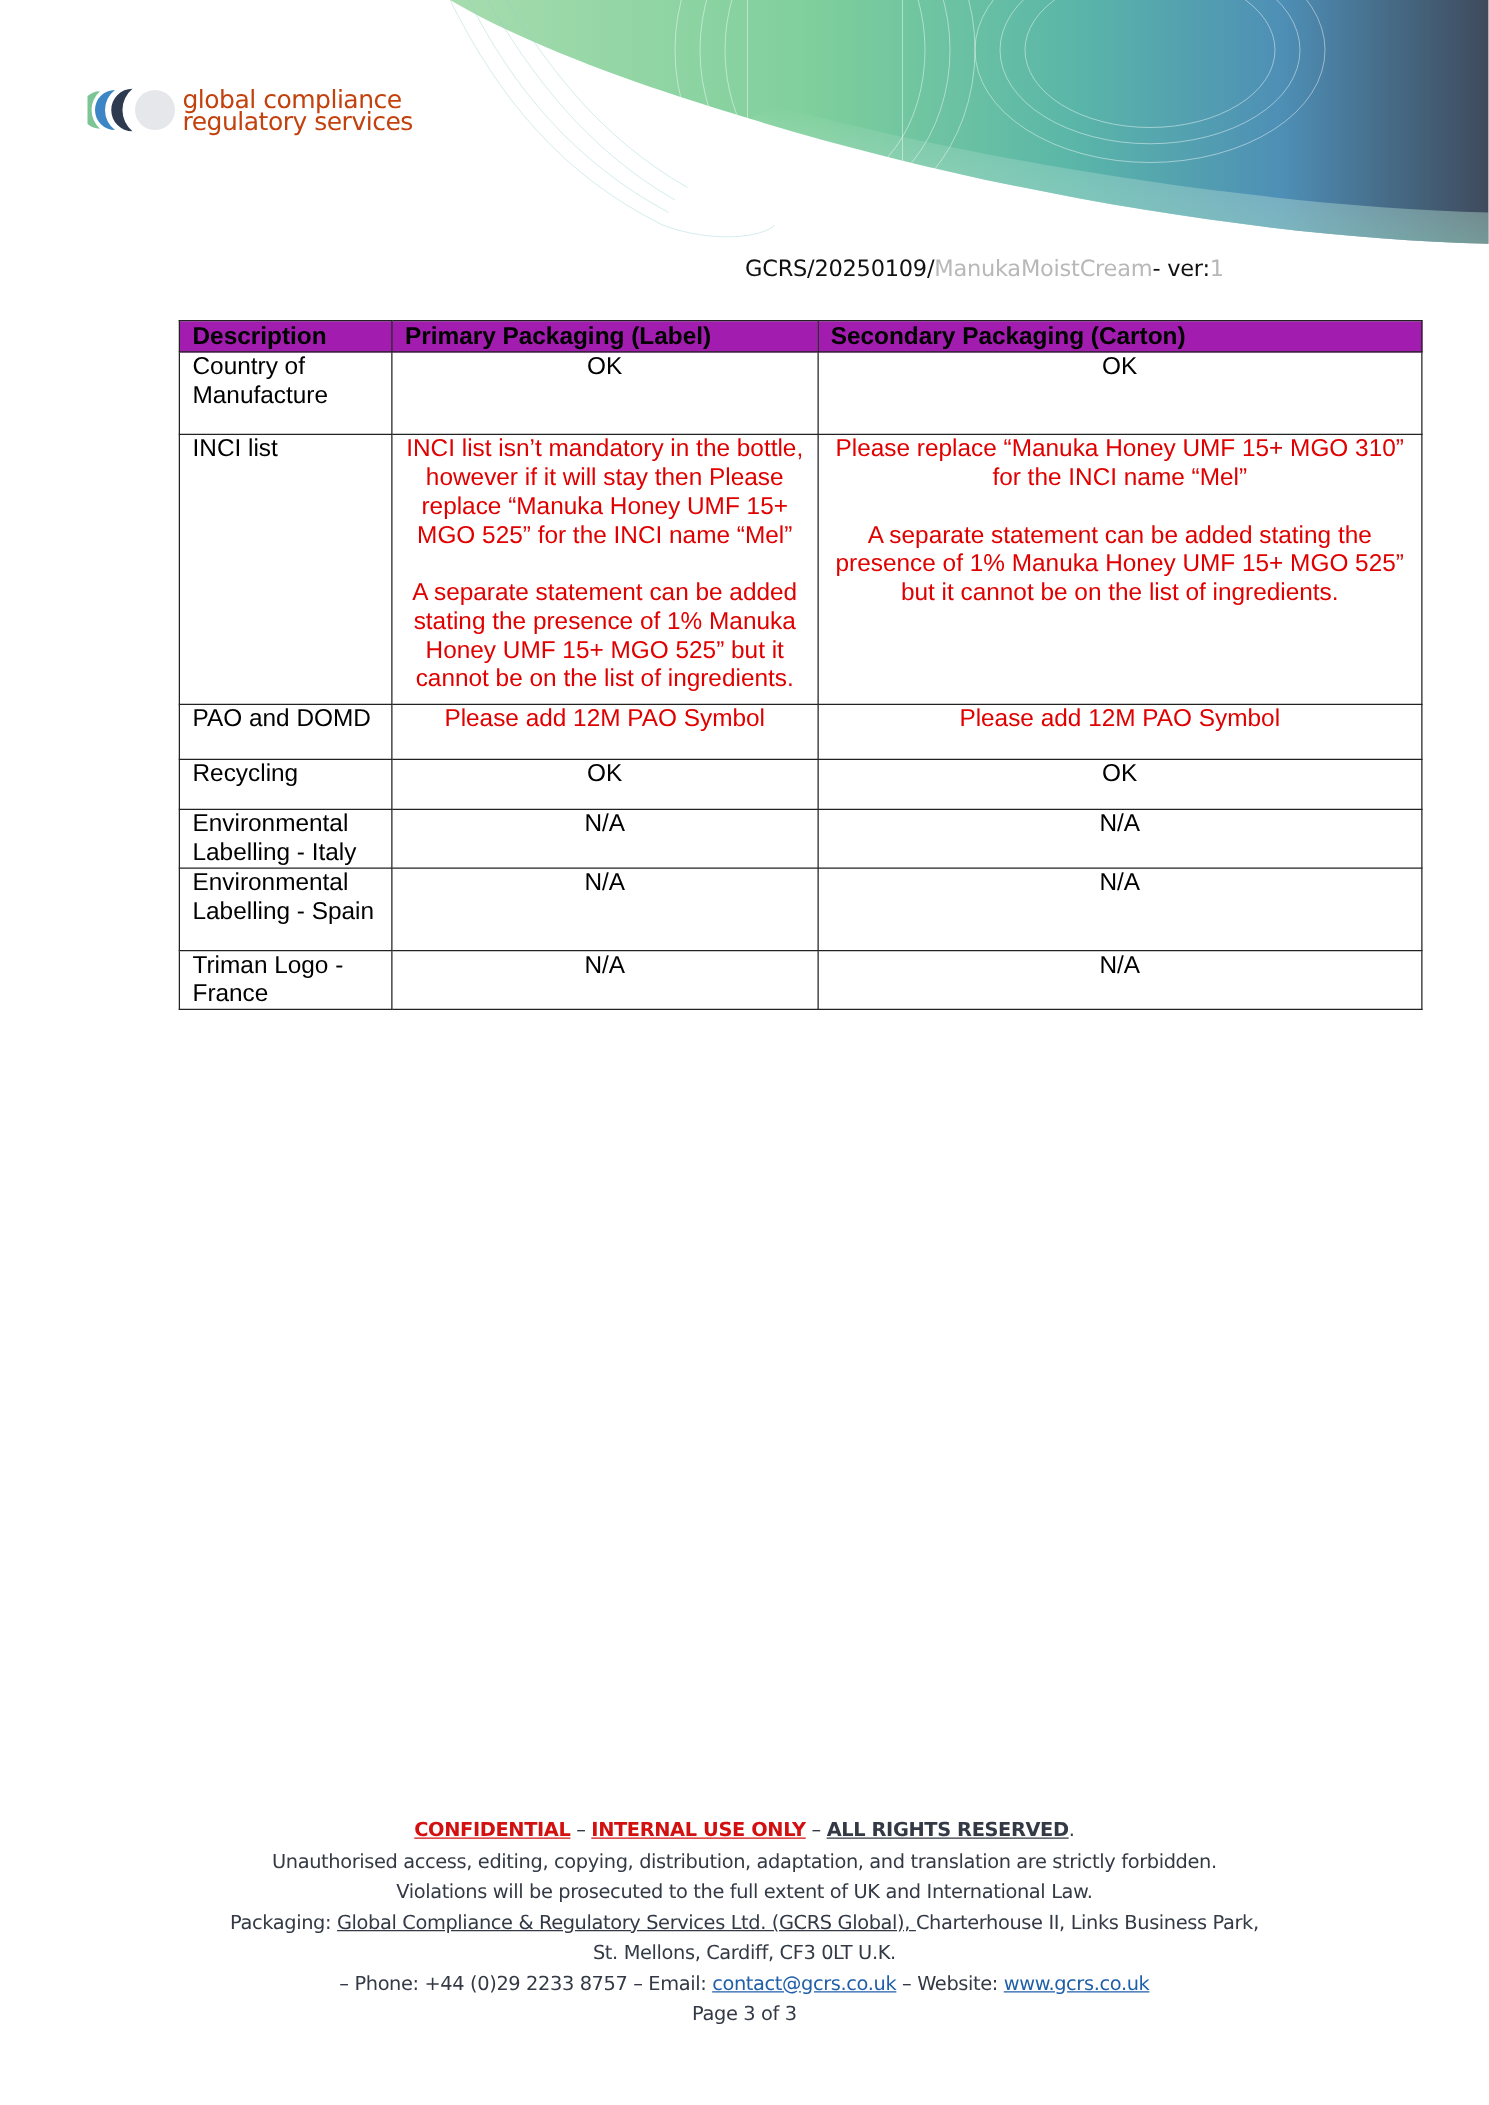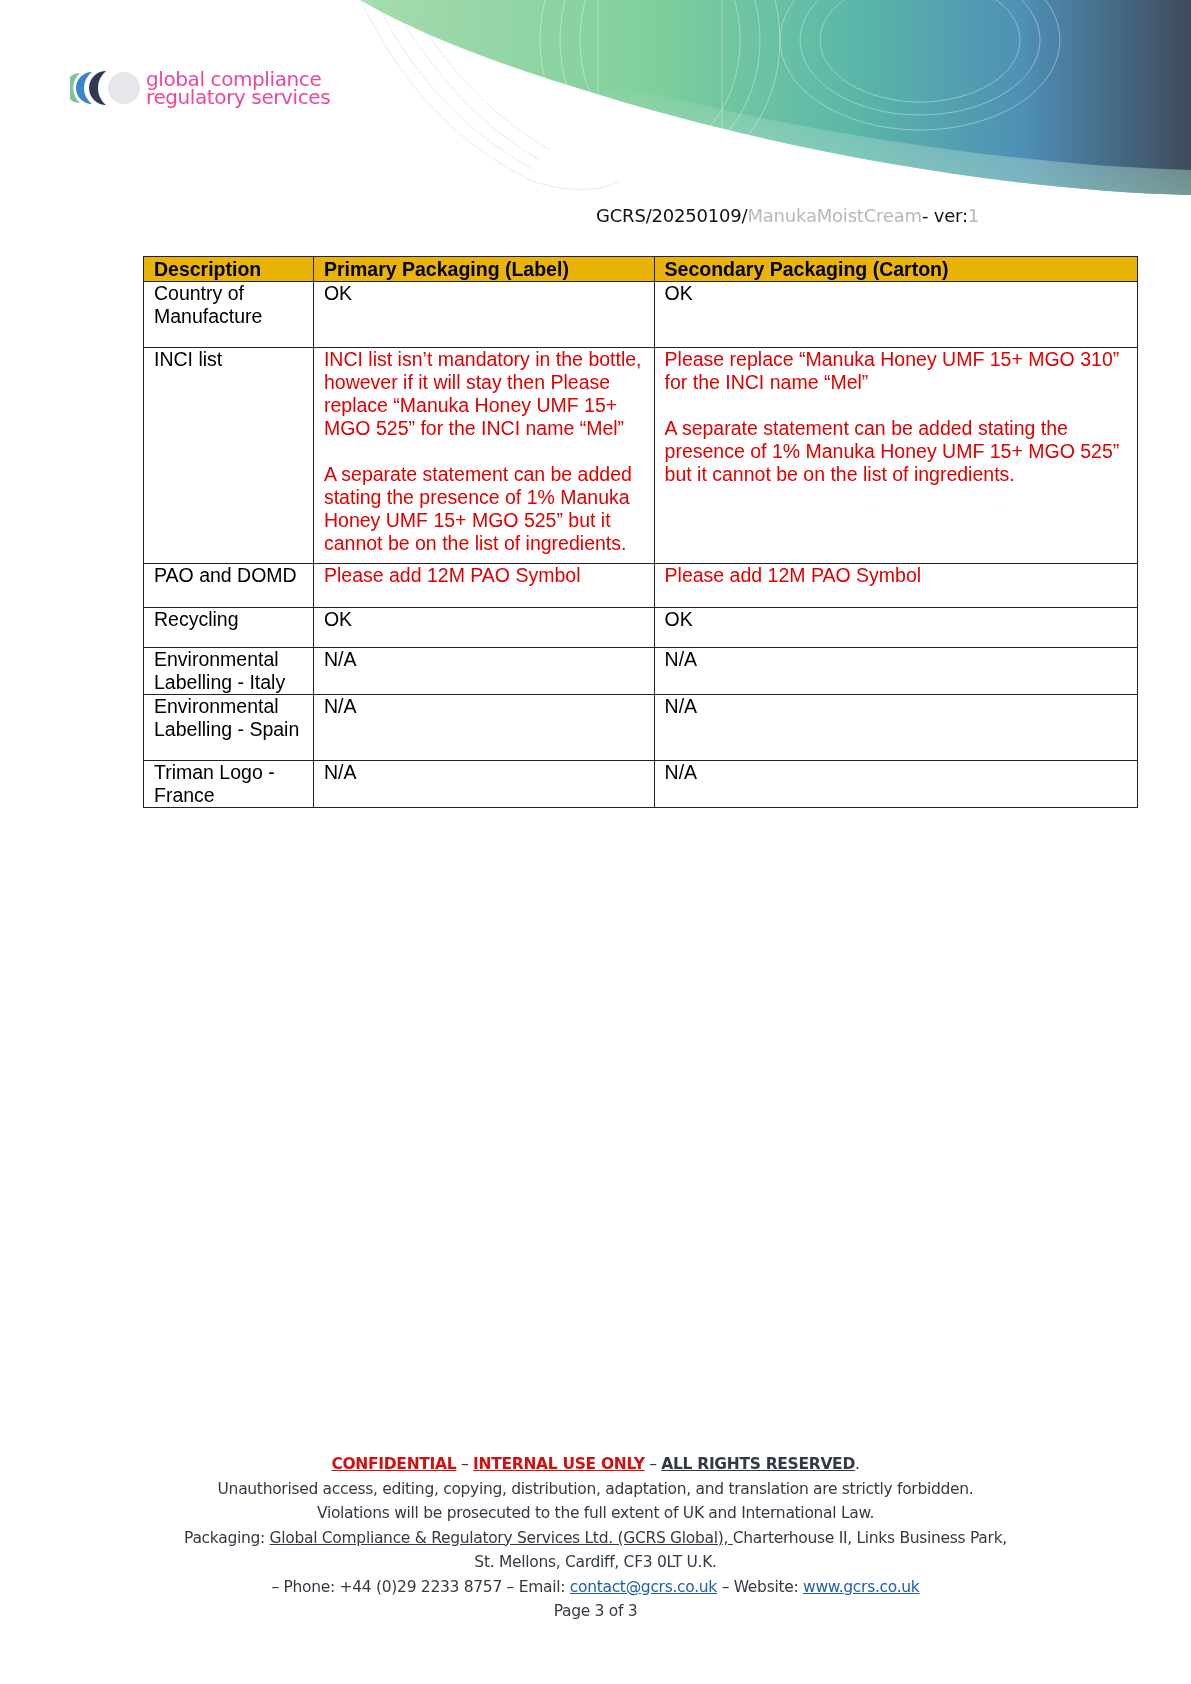--- a/index.html
+++ b/index.html
@@ -2,33 +2,33 @@
 <html><head>
 <meta charset="utf-8">
 <style>
   html, body { margin: 0; padding: 0; background: #ffffff; }
   body { width: 1191px; height: 1684px; position: relative; overflow: hidden; font-family: "Liberation Sans", sans-serif; }
 
   .header-art { position: absolute; left: 360px; top: 0; width: 831px; height: 200px; }
 
   .logo { position: absolute; left: 70px; top: 70px; display: flex; align-items: center; }
   .logo-mark { width: 72px; height: 36px; position: relative; }
-  .logo-text { margin-left: 4px; color: #ec4899; font-family: "DejaVu Sans", sans-serif; font-size: 20px; line-height: 18px; letter-spacing: -0.4px; }
+  .logo-text { margin-left: 4px; color: #c2410c; font-family: "DejaVu Sans", sans-serif; font-size: 20px; line-height: 18px; letter-spacing: -0.4px; }
 
   .docref { position: absolute; left: 596px; top: 205px; font-family: "DejaVu Sans", sans-serif; font-size: 18px; color: #111; letter-spacing: -0.2px; }
   .docref .grey { color: #b8b8b8; }
 
   table.review { position: absolute; left: 143px; top: 256px; width: 995px; border-collapse: collapse; font-family: "Liberation Sans", sans-serif; font-size: 19.5px; line-height: 23px; color: #000; }
   table.review th, table.review td { border: 1.6px solid #222; vertical-align: top; text-align: left; padding: 0 10px; }
-  table.review th { background: #eab308; font-weight: bold; height: 24px; line-height: 24px; }
+  table.review th { background: #a21caf; font-weight: bold; height: 24px; line-height: 24px; }
   table.review col.c1 { width: 170px; }
   table.review col.c2 { width: 341px; }
   table.review col.c3 { width: 484px; }
   .red { color: #e00000; }
-  .para { display: block; }
+  .para { display: block; text-align: center; }
   .gap { display: block; height: 23px; }
 
   .footer { position: absolute; left: 0; top: 1414px; width: 1191px; text-align: center; font-family: "DejaVu Sans", sans-serif; font-size: 15.5px; line-height: 24.5px; color: #333a45; letter-spacing: -0.3px; margin-top: 38px; }
   .footer .flag-red { color: #d31010; text-decoration: underline; font-weight: bold; }
   .footer .flag-dark { color: #333a45; text-decoration: underline; font-weight: bold; }
   .footer .u { text-decoration: underline; }
   .footer a { color: #1f5fa8; text-decoration: underline; text-align: right; }
 </style>
 </head>
 <body>

